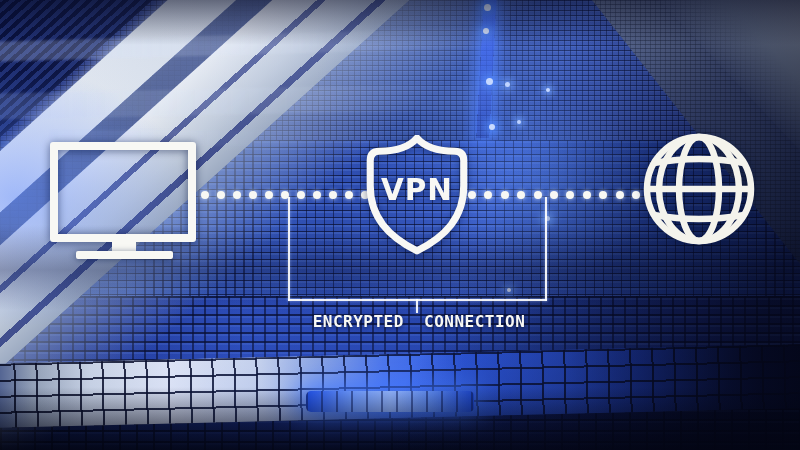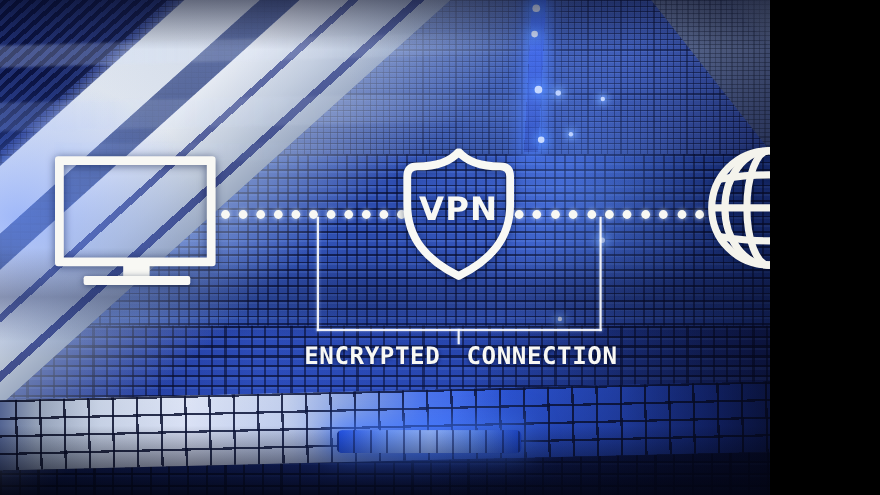--- a/index.html
+++ b/index.html
@@ -1,17 +1,17 @@
 <!DOCTYPE html>
 <html style="--icon-white: #f8f8f4; --glow-blue: #3f77ff;"><head>
 <meta charset="utf-8">
 <style>
   html,body{margin:0;padding:0;background:#000;}
   .scene{
-    position:relative;width:700px;height:450px;overflow:hidden;
+    position:relative;width:800px;height:450px;overflow:hidden;
     font-family:"DejaVu Sans","Liberation Sans",sans-serif;
     background:linear-gradient(180deg,#101a52 0%,#23398c 26%,#2c4aad 52%,#1b2f7e 78%,#070d2e 100%);
   }
   .scene *{position:absolute;box-sizing:border-box;}
 
   
   .mesh{left:0;width:800px;}
   .mesh-a{top:0;height:148px;
     background:
       repeating-linear-gradient(90deg,rgba(8,14,48,.50) 0 1px,transparent 1px 6px),
@@ -110,21 +110,21 @@
     box-shadow:0 0 5px rgba(220,235,255,.8);}
   .shield-svg{left:364px;top:135px;filter:drop-shadow(0 1px 4px rgba(0,15,60,.5));}
   .globe-svg{left:640px;top:130px;filter:drop-shadow(0 1px 4px rgba(0,15,60,.5));}
   .bracket{background:rgba(255,255,255,.93);box-shadow:0 0 3px rgba(200,220,255,.5);}
   .bk-left{left:288px;top:197px;width:2px;height:104px;}
   .bk-right{left:545px;top:197px;width:2px;height:104px;}
   .bk-h{left:288px;top:299px;width:259px;height:2px;}
   .bk-tick{left:416px;top:299px;width:2px;height:14px;}
   .caption{left:249px;top:312px;width:340px;text-align:center;
     font-family:"DejaVu Sans Mono","Liberation Mono",monospace;
-    font-size:22px;font-weight:bold;letter-spacing:.5px;word-spacing:10px;white-space:nowrap;
+    font-size:16px;font-weight:bold;letter-spacing:.5px;word-spacing:10px;white-space:nowrap;
     color:var(--icon-white,#f8f8f4);text-shadow:0 1px 4px rgba(0,10,40,.75);}
 </style>
 </head>
 <body>
 
 <div class="scene">
 
   <div class="mesh mesh-a"></div>
   <div class="mesh mesh-b"></div>
   <div class="mesh mesh-c"></div>

